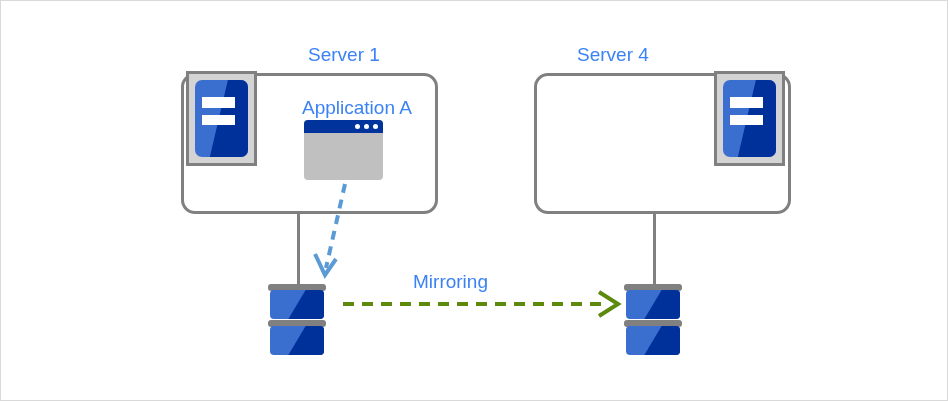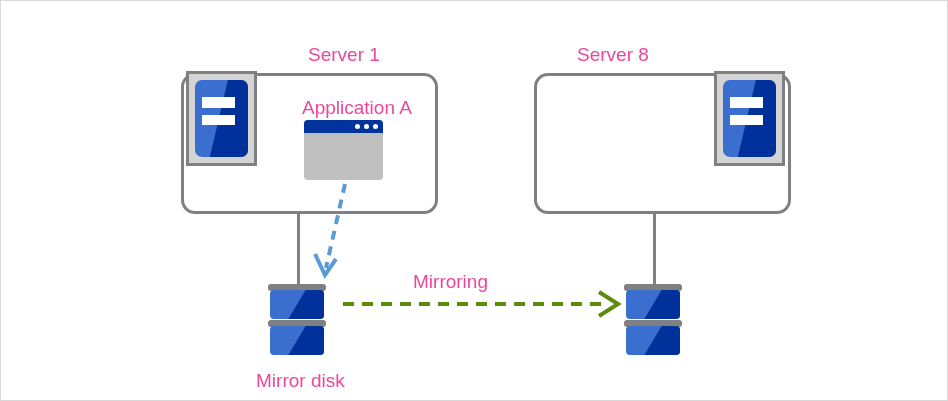--- a/index.html
+++ b/index.html
@@ -16,21 +16,21 @@
     height: 401px;
     background: #ffffff;
     border: 1px solid #d9d9d9;
     box-sizing: border-box;
     overflow: hidden;
   }
 
   
   .label {
     position: absolute;
-    color: #ec4899;
+    color: #3b82f6;
     white-space: nowrap;
     line-height: 1;
   }
   .server-title {
     font-size: 19px;
   }
   .app-title {
     font-size: 19px;
   }
   .disk-title {
@@ -178,41 +178,40 @@
   <div class="app-window" style="left:303px; top:119px; width:79px; height:60px;">
     <div class="app-window-bar">
       <span class="app-dot"></span>
       <span class="app-dot"></span>
       <span class="app-dot"></span>
     </div>
   </div>
 
   <div class="vline" style="left:296px; top:211px; height:76px;"></div>
 
-  <div class="label server-title" style="left:576px; top:44px;">Server 8</div>
+  <div class="label server-title" style="left:576px; top:44px;">Server 4</div>
 
   <div class="server-box" style="left:533px; top:72px; width:257px; height:141px;"></div>
 
   <div class="machine-icon" style="left:713px; top:70px; width:71px; height:95px;">
     <div class="machine-body">
       <div class="machine-bar b1"></div>
       <div class="machine-bar b2"></div>
     </div>
   </div>
 
   <div class="vline" style="left:652px; top:211px; height:76px;"></div>
 
   <div class="disk" style="left:267px; top:283px; width:58px; height:77px;">
     <div class="disk-plate" style="top:0px;"></div>
     <div class="disk-block" style="top:6px;"></div>
     <div class="disk-plate" style="top:36px;"></div>
     <div class="disk-block" style="top:42px;"></div>
   </div>
 
-  <div class="label disk-title" style="left:255px; top:370px;">Mirror disk</div>
 
   <div class="disk" style="left:623px; top:283px; width:58px; height:77px;">
     <div class="disk-plate" style="top:0px;"></div>
     <div class="disk-block" style="top:6px;"></div>
     <div class="disk-plate" style="top:36px;"></div>
     <div class="disk-block" style="top:42px;"></div>
   </div>
 
   <div class="label link-title" style="left:412px; top:271px;">Mirroring</div>
 

